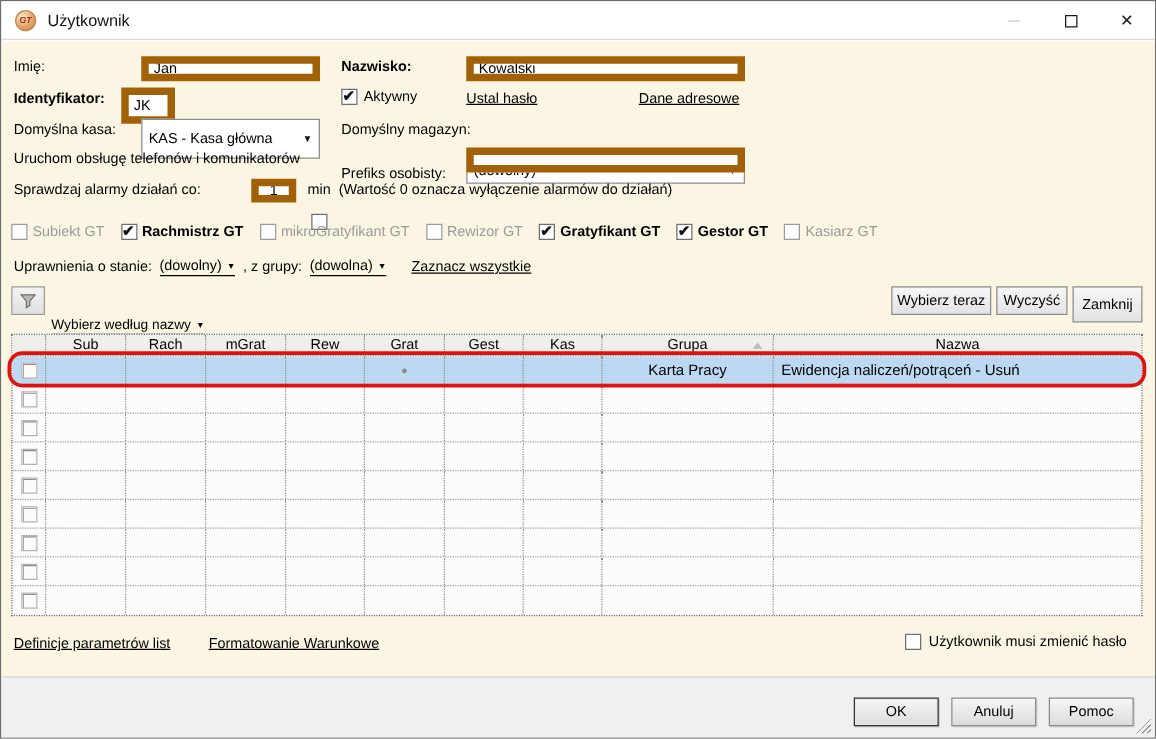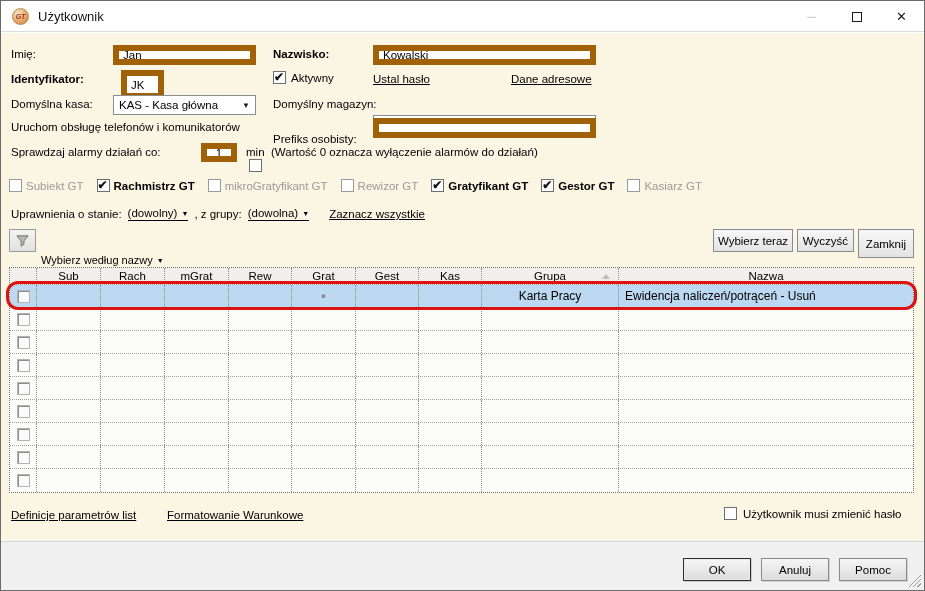--- a/index.html
+++ b/index.html
@@ -92,31 +92,31 @@
   <div class="dialog-body">
 
     
     <span class="abs lbl" style="left:10px; top:15px;">Imię:</span>
     <input class="abs tbox" style="left: 112px; top: 12px; width: 143px; height: 20px;" value="Jan">
     <span class="abs lbl b" style="left:272px; top:15px;">Nazwisko:</span>
     <input class="abs tbox" style="left: 372px; top: 12px; width: 223px; height: 20px;" value="Kowalski">
 
     
     <span class="abs lbl b" style="left:10px; top:40px;">Identyfikator:</span>
-    <input class="abs tbox" style="left: 120px; top: 37px; width: 43px; height: 29px;" value="JK">
+    <input class="abs tbox" style="left: 96px; top: 37px; width: 43px; height: 29px;" value="JK">
     <span class="abs" style="left:272px; top:38px; display:flex; gap:5px; align-items:center;">
       <span class="cb checked"></span>
       <span class="lbl">Aktywny</span>
     </span>
     <span class="abs lnk" style="left:372px; top:40px;">Ustal hasło</span>
     <span class="abs lnk" style="left:510px; top:40px;">Dane adresowe</span>
 
     
     <span class="abs lbl" style="left:10px; top:65px;">Domyślna kasa:</span>
-    <span class="abs combo" style="left:112px; top:62px; width:143px; height:20px;">
+    <span class="abs combo" style="left:112px; top:62px; width:143px; height:32px;">
       <span style="font-size:11.5px; overflow:hidden; white-space:nowrap;">KAS - Kasa główna</span>
       <span class="arrow">▼</span>
     </span>
     <span class="abs lbl" style="left:272px; top:65px;">Domyślny magazyn:</span>
     <span class="abs combo" style="left:372px; top:62px; width:223px; height:20px;">
       <span style="font-size:11.5px; overflow:hidden; white-space:nowrap;">(dowolny)</span>
       <span class="arrow">▼</span>
     </span>
 
     

